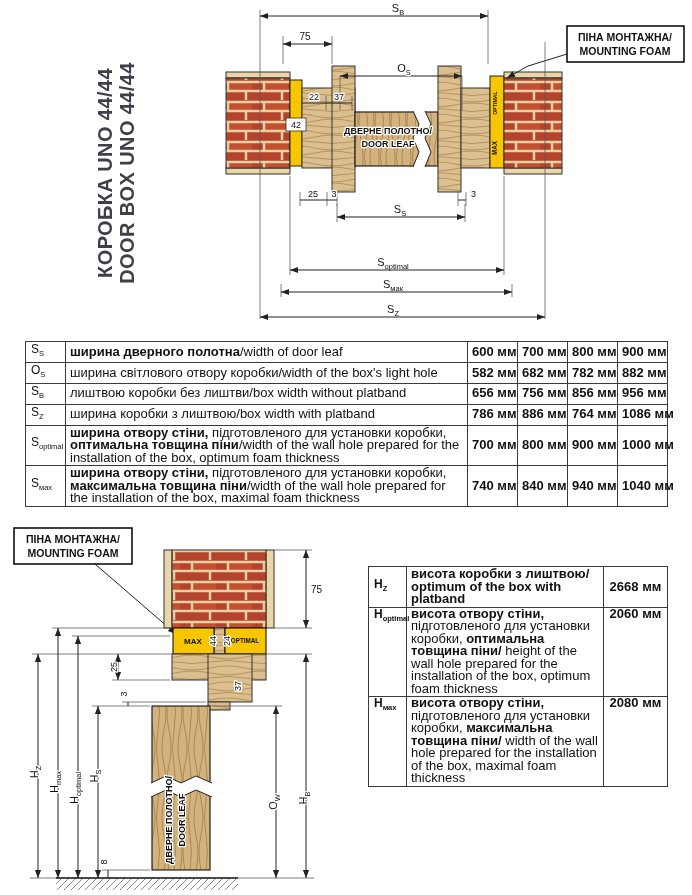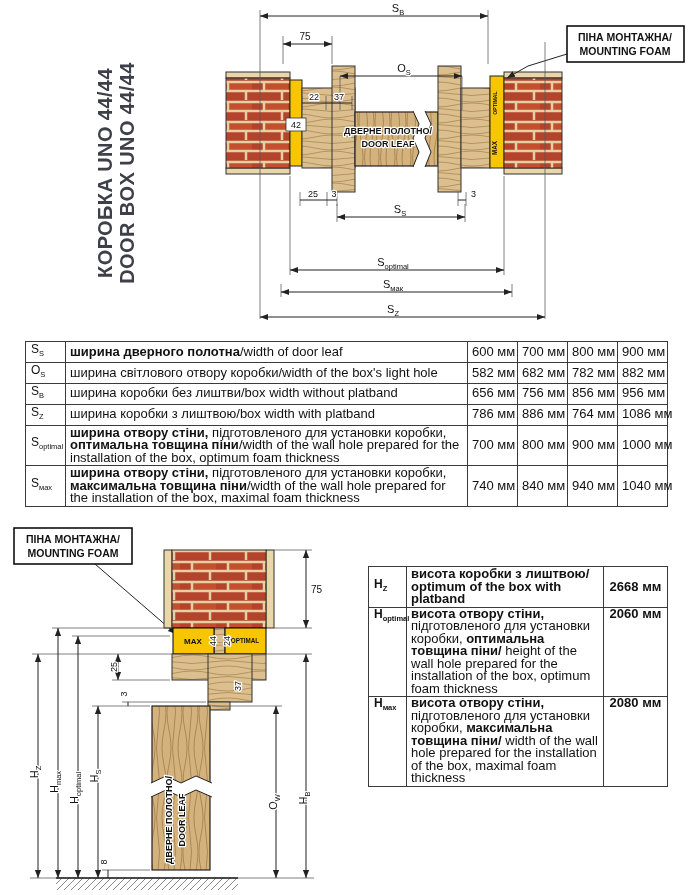--- a/index.html
+++ b/index.html
@@ -14,21 +14,21 @@
          white-space:nowrap;}
 
   
   table{border-collapse:collapse;position:absolute;background:#fff;table-layout:fixed;}
   td{border:1px solid #3a3a3a;font-size:13px;line-height:12.5px;padding:1px 4px;
      vertical-align:middle;color:#111;}
   .b{font-weight:bold;}
   sub{font-size:7.5px;}
   .sym{font-size:12px;white-space:nowrap;padding-left:5px;}
   .wtable{left:25px;top:341px;width:643px;}
-  .wtable .val{text-align:center;font-weight:normal;white-space:nowrap;}
+  .wtable .val{text-align:center;font-weight:bold;white-space:nowrap;}
   .htable{left:368px;top:566px;width:300px;}
   .htable .hval{text-align:center;font-weight:bold;white-space:nowrap;}
   .tall td{vertical-align:top;padding-top:0;}
 
   
   svg{position:absolute;left:0;}
   svg text{font-family:"Liberation Sans",sans-serif;fill:#111;}
   .t-dim{font-size:11px;}
   .t-sub{font-size:7.5px;}
   .t-num{font-size:9px;}
@@ -203,21 +203,21 @@
       <tr>
         <td class="sym"><span>O</span><sub>S</sub></td>
         <td><span class="b"></span><span>ширина світлового отвору коробки/width of the box's light hole</span><span class="b"></span><span></span></td>
         <td class="val">582 мм</td>
         <td class="val">682 мм</td>
         <td class="val">782 мм</td>
         <td class="val">882 мм</td>
       </tr>
       <tr>
         <td class="sym"><span>S</span><sub>B</sub></td>
-        <td><span class="b"></span><span>ширина коробки без лиштви/box width without platband</span><span class="b"></span><span></span></td>
+        <td><span class="b"></span><span>лиштвою коробки без лиштви/box width without platband</span><span class="b"></span><span></span></td>
         <td class="val">656 мм</td>
         <td class="val">756 мм</td>
         <td class="val">856 мм</td>
         <td class="val">956 мм</td>
       </tr>
       <tr>
         <td class="sym"><span>S</span><sub>Z</sub></td>
         <td><span class="b"></span><span>ширина коробки з лиштвою/box width with platband</span><span class="b"></span><span></span></td>
         <td class="val">786 мм</td>
         <td class="val">886 мм</td>

